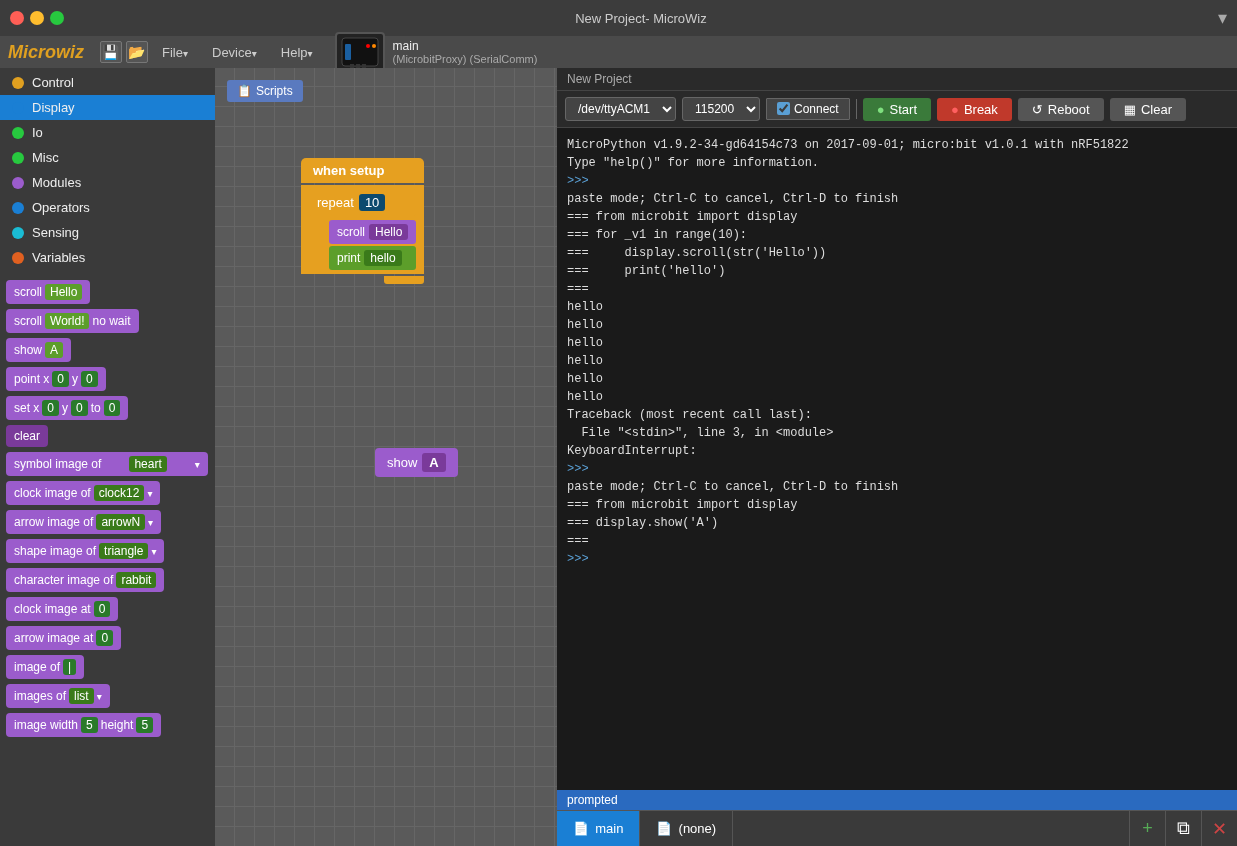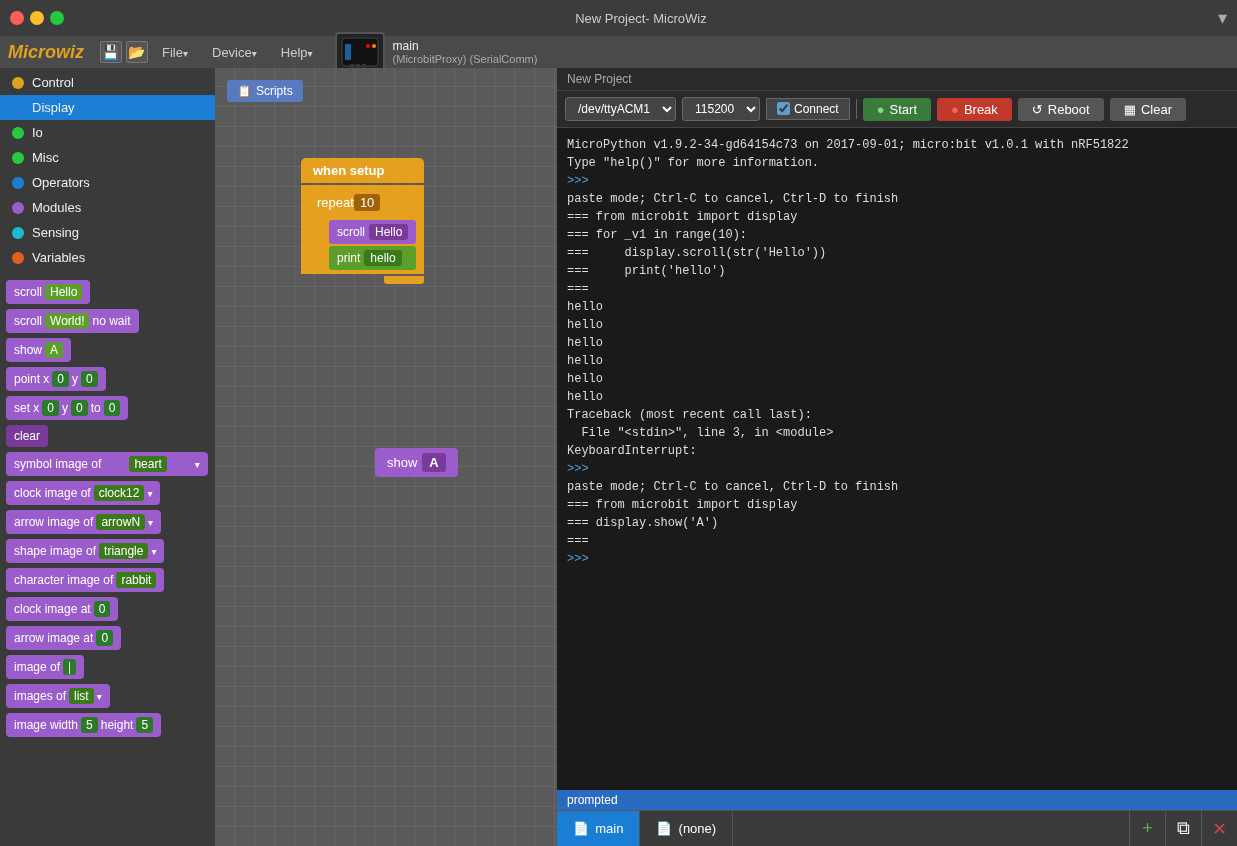--- a/index.html
+++ b/index.html
@@ -141,23 +141,24 @@
       font-weight: bold;
     }
     .repeat-block {
       background: #e6a020;
       border-radius: 3px;
       padding: 5px 8px;
       font-size: 13px;
       color: #fff;
       display: flex;
       align-items: center;
+      gap: 5px;
     }
     .repeat-val {
-      background: #a16207;
+      background: #0c4a6e;
       border-radius: 3px;
       padding: 1px 6px;
     }
     .inner-blocks {
       margin-left: 20px;
       display: flex;
       flex-direction: column;
       gap: 2px;
     }
     .scroll-block {
@@ -448,26 +449,26 @@
       </div>
       <div class="sidebar-category">
         <div class="cat-dot" style="background:#27c93f;"></div>
         <span>Io</span>
       </div>
       <div class="sidebar-category">
         <div class="cat-dot" style="background:#27c93f;"></div>
         <span>Misc</span>
       </div>
       <div class="sidebar-category">
+        <div class="cat-dot" style="background:#9b5ccc;"></div>
+        <span>Modules</span>
+      </div>
+      <div class="sidebar-category">
         <div class="cat-dot" style="background:#1a7fd4;"></div>
         <span>Operators</span>
-      </div>
-      <div class="sidebar-category">
-        <div class="cat-dot" style="background:#9b5ccc;"></div>
-        <span>Modules</span>
       </div>
       <div class="sidebar-category">
         <div class="cat-dot" style="background:#1abcd4;"></div>
         <span>Sensing</span>
       </div>
       <div class="sidebar-category">
         <div class="cat-dot" style="background:#e06020;"></div>
         <span>Variables</span>
       </div>
     </div>

